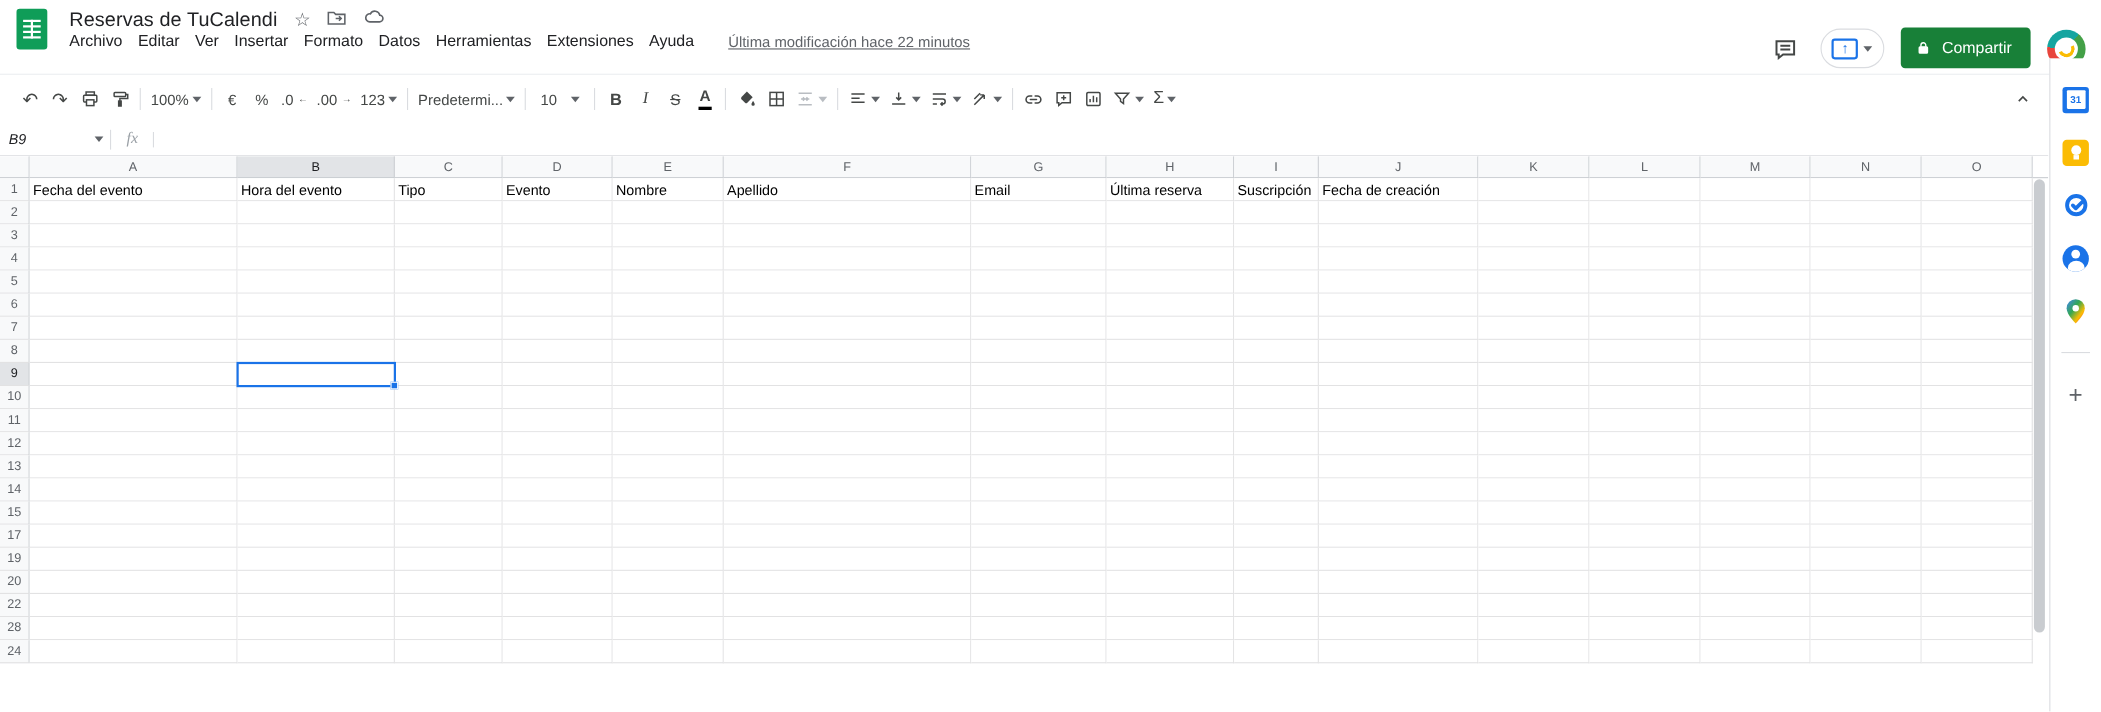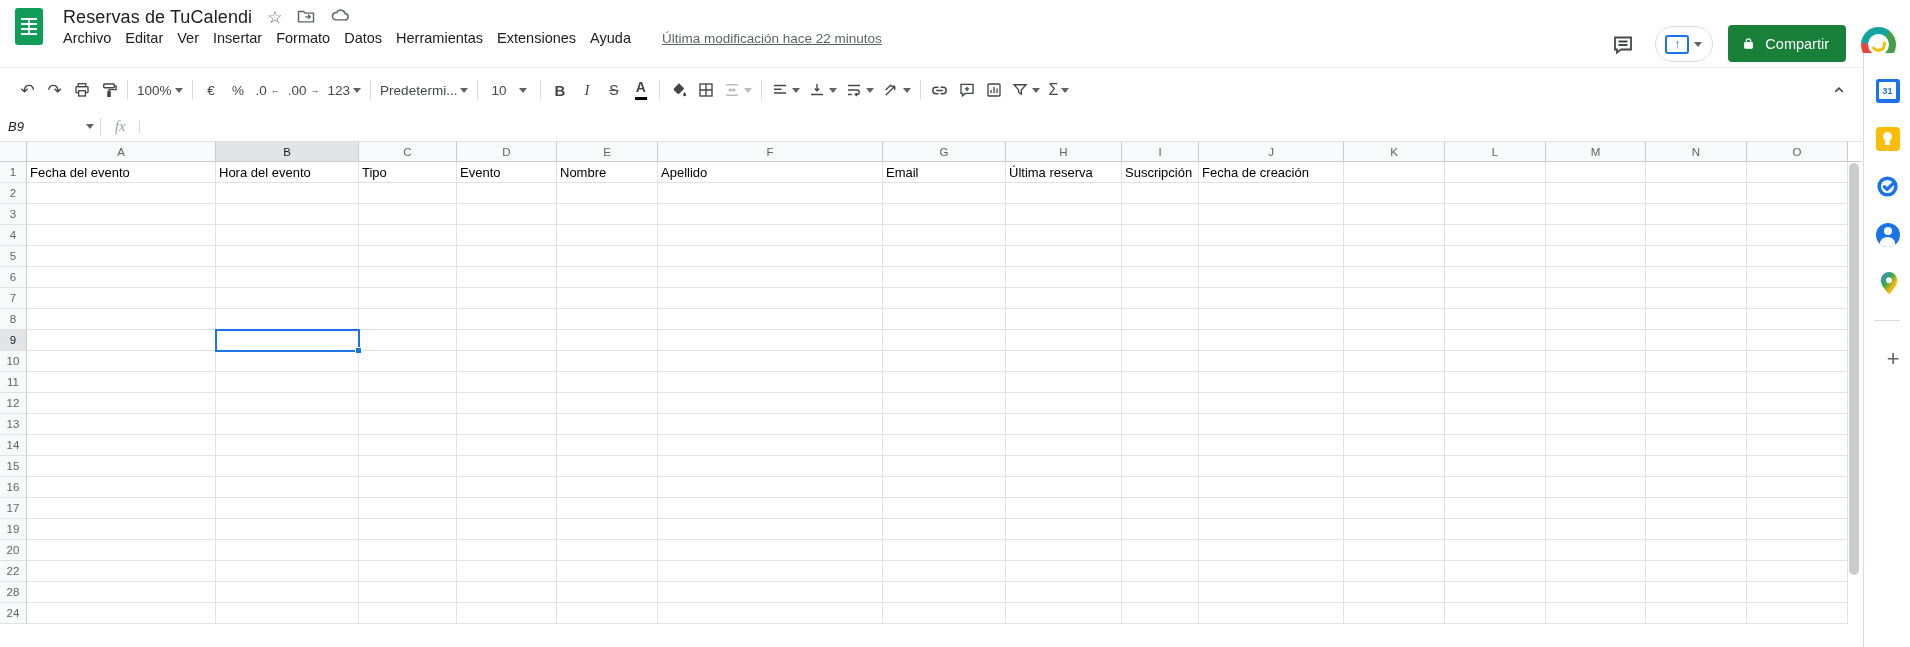--- a/index.html
+++ b/index.html
@@ -72,21 +72,21 @@
   .grow { display:flex; height:21px; }
   .rnum { width:27px; background:#f8f9fa; border-right:1px solid #c9cdd1; border-bottom:1px solid #e2e2e3; display:flex; align-items:center; justify-content:center; font-size:11.5px; color:#5f6368; flex:none; cursor:pointer; }
   .rnum.hl { background:#e2e4e7; color:#202124; }
   .cell { border-right:1px solid #e2e2e3; border-bottom:1px solid #e2e2e3; font-size:13px; color:#000; padding:0 0 0 3px; display:flex; align-items:center; white-space:nowrap; overflow:hidden; flex:none; cursor:cell; background:#fff; }
   .sel-box { position:absolute; border:2px solid #1a73e8; pointer-events:auto; }
   .sel-handle { position:absolute; right:-4px; bottom:-4px; width:7px; height:7px; background:#1a73e8; border:1px solid #fff; }
   .vscroll { position:absolute; left:1849px; top:21px; width:10px; height:412px; background:#c9ccd0; border-radius:5px; cursor:pointer; }
 
   
   .side-panel { position:absolute; top:53px; right:0; width:47px; height:594px; background:#fff; border-left:1px solid #dadce0; display:flex; flex-direction:column; align-items:center; padding-top:25px; gap:23px; }
-  .side-ic { width:25px; height:25px; display:flex; align-items:center; justify-content:flex-end; cursor:pointer; flex:none; }
+  .side-ic { width:25px; height:25px; display:flex; align-items:center; justify-content:center; cursor:pointer; flex:none; }
   .cal-ic { width:24px; height:24px; background:#1a73e8; border-radius:3px; display:flex; align-items:center; justify-content:center; }
   .cal-inner { width:17px; height:17px; background:#fff; border-radius:1px; display:flex; align-items:center; justify-content:center; font-size:9px; font-weight:bold; color:#1a73e8; }
   .keep-ic { width:24px; height:24px; background:#fbbc04; border-radius:4px; position:relative; }
   .keep-ic::after { content:""; position:absolute; left:7.5px; top:5px; width:9px; height:9px; background:#fff; border-radius:50%; }
   .keep-ic::before { content:""; position:absolute; left:9.5px; top:14px; width:5px; height:4px; background:#fff; }
   .contacts-ic { width:24px; height:24px; background:#1a73e8; border-radius:50%; position:relative; overflow:hidden; }
   .contacts-ic::after { content:""; position:absolute; left:8px; top:4.5px; width:8px; height:8px; background:#fff; border-radius:50%; }
   .contacts-ic::before { content:""; position:absolute; left:4.5px; top:14px; width:15px; height:12px; background:#fff; border-radius:50% 50% 0 0; }
   .side-divider { width:26px; height:1px; background:#dadce0; margin:2px 0; }
   .plus-ic { font-size:22px; color:#5f6368; line-height:1; }
@@ -591,38 +591,20 @@
           <div class="cell" style="width: 116px;"></div>
           <div class="cell" style="width: 77px;"></div>
           <div class="cell" style="width: 145px;"></div>
           <div class="cell" style="width: 101px;"></div>
           <div class="cell" style="width: 101px;"></div>
           <div class="cell" style="width: 100px;"></div>
           <div class="cell" style="width: 101px;"></div>
           <div class="cell" style="width: 101px;"></div>
         </div>
         <div class="grow">
-          <div class="rnum">16</div>
-          <div class="cell" style="width: 189px;"></div>
-          <div class="cell" style="width: 143px;"></div>
-          <div class="cell" style="width: 98px;"></div>
-          <div class="cell" style="width: 100px;"></div>
-          <div class="cell" style="width: 101px;"></div>
-          <div class="cell" style="width: 225px;"></div>
-          <div class="cell" style="width: 123px;"></div>
-          <div class="cell" style="width: 116px;"></div>
-          <div class="cell" style="width: 77px;"></div>
-          <div class="cell" style="width: 145px;"></div>
-          <div class="cell" style="width: 101px;"></div>
-          <div class="cell" style="width: 101px;"></div>
-          <div class="cell" style="width: 100px;"></div>
-          <div class="cell" style="width: 101px;"></div>
-          <div class="cell" style="width: 101px;"></div>
-        </div>
-        <div class="grow">
           <div class="rnum">17</div>
           <div class="cell" style="width: 189px;"></div>
           <div class="cell" style="width: 143px;"></div>
           <div class="cell" style="width: 98px;"></div>
           <div class="cell" style="width: 100px;"></div>
           <div class="cell" style="width: 101px;"></div>
           <div class="cell" style="width: 225px;"></div>
           <div class="cell" style="width: 123px;"></div>
           <div class="cell" style="width: 116px;"></div>
           <div class="cell" style="width: 77px;"></div>

